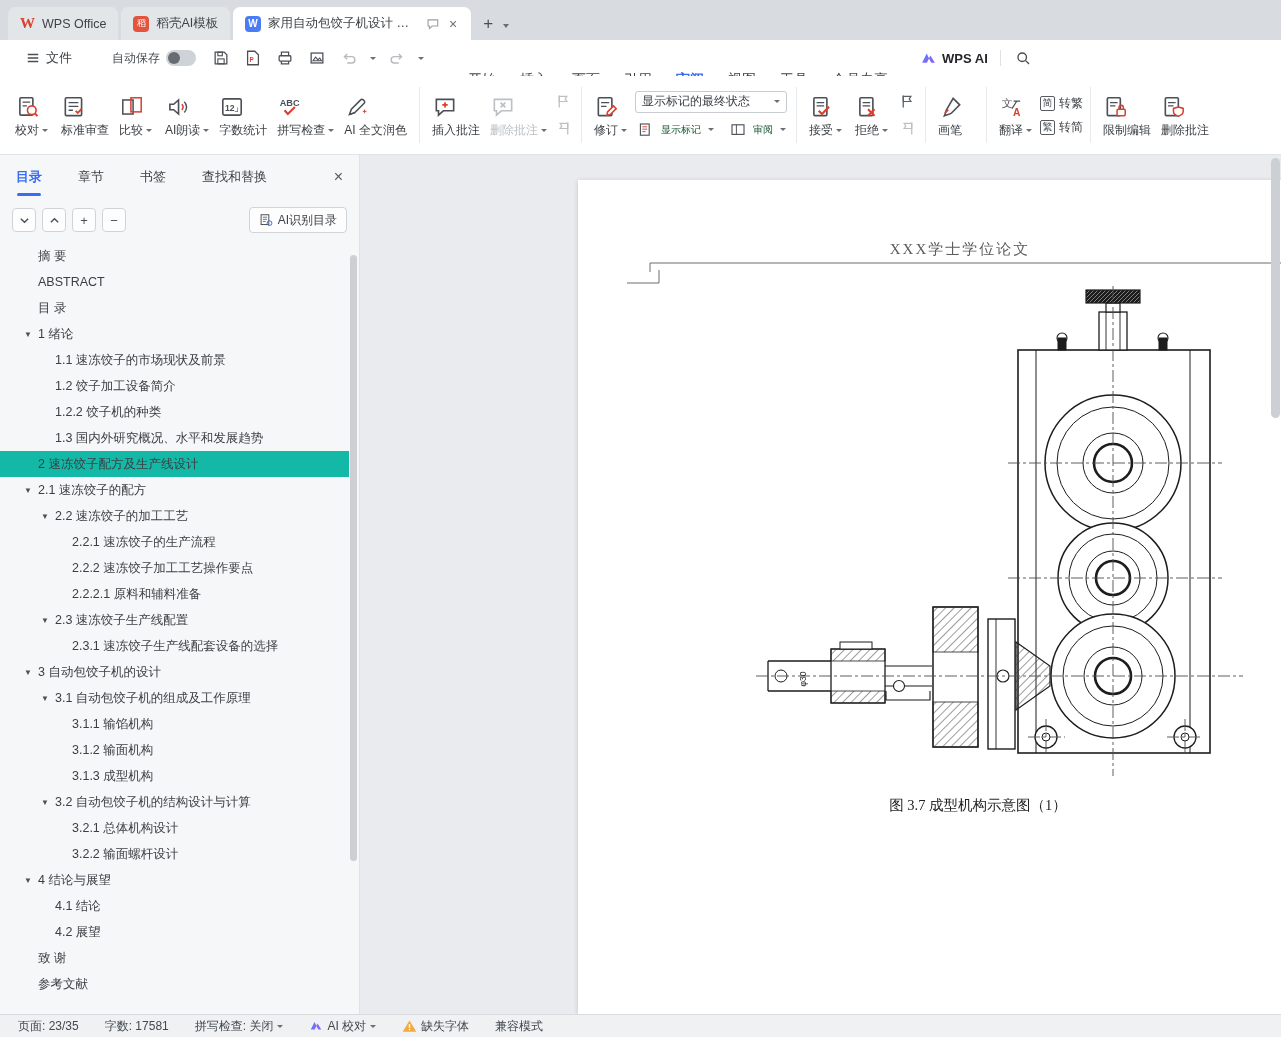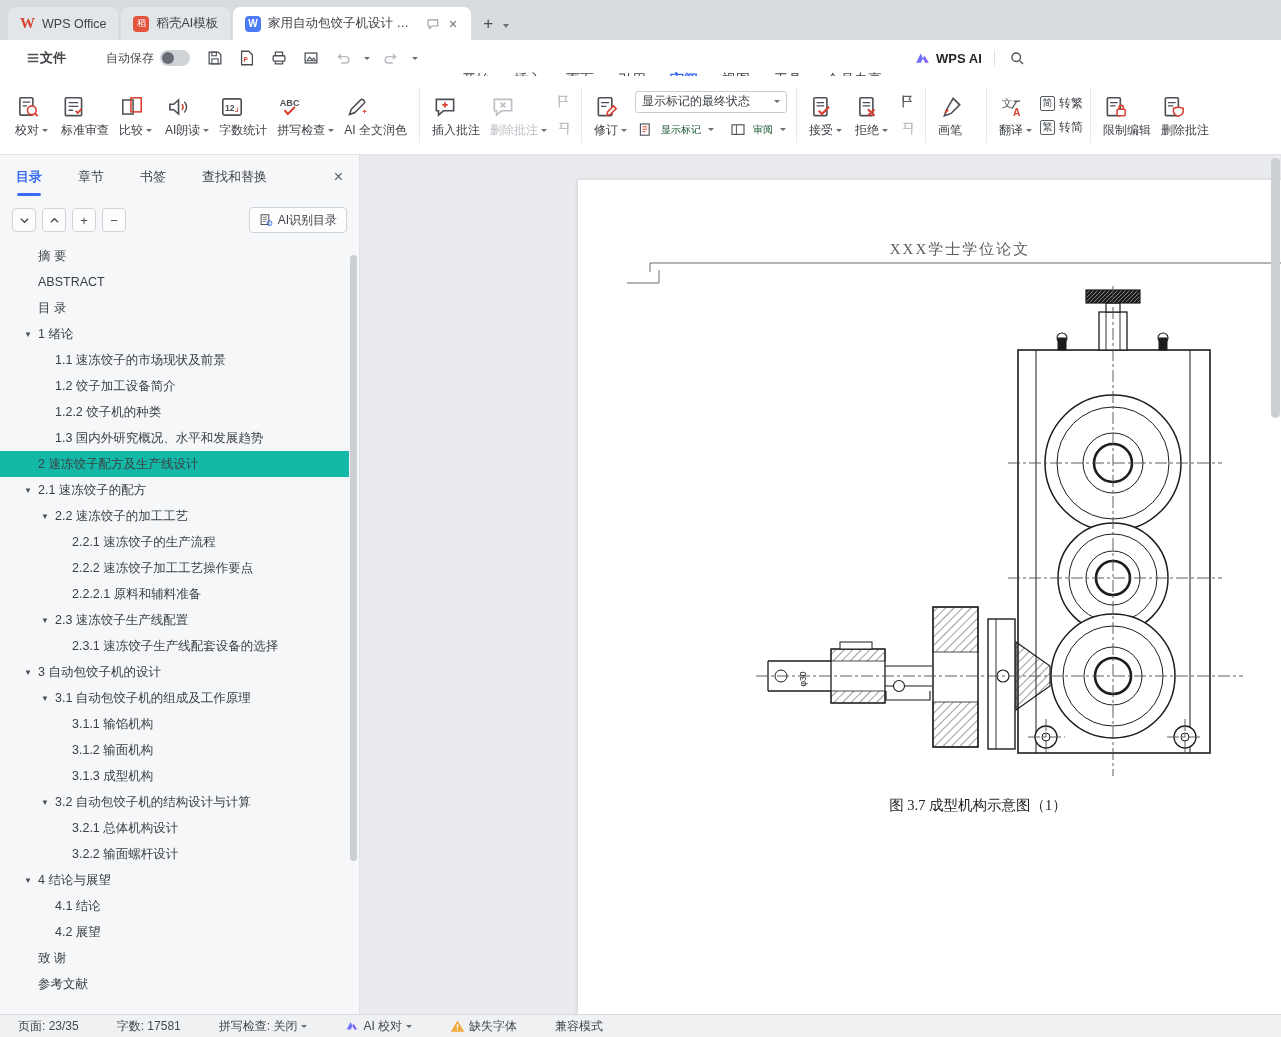--- a/index.html
+++ b/index.html
@@ -17,21 +17,21 @@
   .writer-ic{width:16px;height:16px;border-radius:4px;background:#4b7bf5;color:#fff;font-size:10px;font-weight:bold;display:flex;align-items:center;justify-content:center;}
   .tab-close{margin-left:auto;font-size:14px;color:#6a6f74;padding:0 2px;}
   .tab-label{max-width:168px;overflow:hidden;text-overflow:ellipsis;}
   .newtab{font-size:17px;color:#4a4e53;padding:0 8px 6px 12px;}
   .tabchev{padding:0 6px 8px 2px;}
   .tri{display:inline-block;width:0;height:0;border-left:3.5px solid transparent;border-right:3.5px solid transparent;border-top:4px solid #6a6f74;}
   .tri.sm{border-left-width:3px;border-right-width:3px;border-top-width:3.5px;}
 
   
   .menubar{position:absolute;top:40px;left:0;right:0;height:36px;background:#fff;display:flex;align-items:center;padding:0 0 0 18px;}
-  .filebtn{display:flex;align-items:center;font-size:13px;color:#3e4246;padding:4px 8px;font-weight:bold;}
+  .filebtn{display:flex;align-items:center;gap:6px;font-size:13px;color:#3e4246;padding:4px 8px;}
   .autosave{display:flex;align-items:center;gap:6px;font-size:12px;color:#4a4e53;margin-left:32px;}
   .switch{width:30px;height:16px;border-radius:8px;background:#ced3d8;position:relative;}
   .switch .knob{position:absolute;left:2px;top:2px;width:12px;height:12px;border-radius:50%;background:#676c72;}
   .qicons{display:flex;align-items:center;gap:10px;margin-left:14px;}
   .qic{width:22px;height:22px;display:flex;align-items:center;justify-content:center;}
   .menus{display:flex;align-items:center;gap:4px;margin-left:34px;height:36px;}
   .mitem{font-size:14px;color:#3e4246;padding:6px 10px;position:relative;white-space:nowrap;margin-top:44px;}
   .mitem.active{color:#3a6cf0;font-weight:bold;}
   .mitem.active::after{content:"";position:absolute;left:10px;right:10px;bottom:0;height:3px;border-radius:2px;background:#3a6cf0;}
   .wpsai{display:flex;align-items:center;gap:5px;margin-left:22px;font-size:13px;font-weight:bold;color:#24262a;}
@@ -73,21 +73,21 @@
   .sscroll .thumb{position:absolute;top:8px;height:80%;width:7px;border-radius:4px;background:#ccd0d4;}
 
   .docarea{flex:1;position:relative;background:#e9ebee;overflow:hidden;}
   .page{position:absolute;left:218px;top:25px;width:720px;height:835px;background:#fff;box-shadow:0 1px 5px rgba(0,0,0,.16);}
   .page-header{position:absolute;left:0;top:60px;width:764px;text-align:center;font-family:"Liberation Serif","DejaVu Serif",serif;font-size:15px;letter-spacing:2px;color:#5c5c5c;}
   .fig-caption{position:absolute;left:0;top:616px;width:800px;text-align:center;font-family:"Liberation Serif","DejaVu Serif",serif;font-size:14.5px;color:#1f1f1f;}
   .draw{position:absolute;left:0;top:0;width:720px;height:835px;}
   .dscroll{position:absolute;right:1px;top:3px;width:9px;height:260px;border-radius:5px;background:#ccd0d4;}
 
   
-  .statusbar{position:absolute;bottom:0;left:0;right:0;height:23px;background:#eff1f3;border-top:1px solid #d9dbde;display:flex;align-items:center;gap:38px;padding:0 18px;font-size:12px;color:#44484c;}
+  .statusbar{position:absolute;bottom:0;left:0;right:0;height:23px;background:#eff1f3;border-top:1px solid #d9dbde;display:flex;align-items:center;gap:26px;padding:0 18px;font-size:12px;color:#44484c;}
   .sitem{display:flex;align-items:center;gap:4px;white-space:nowrap;}
 </style>
 </head>
 <body>
 
 <div class="tabbar">
   <div class="wtab gray">
     <span class="logo-w">W</span>
     <span>WPS Office</span>
   </div>

